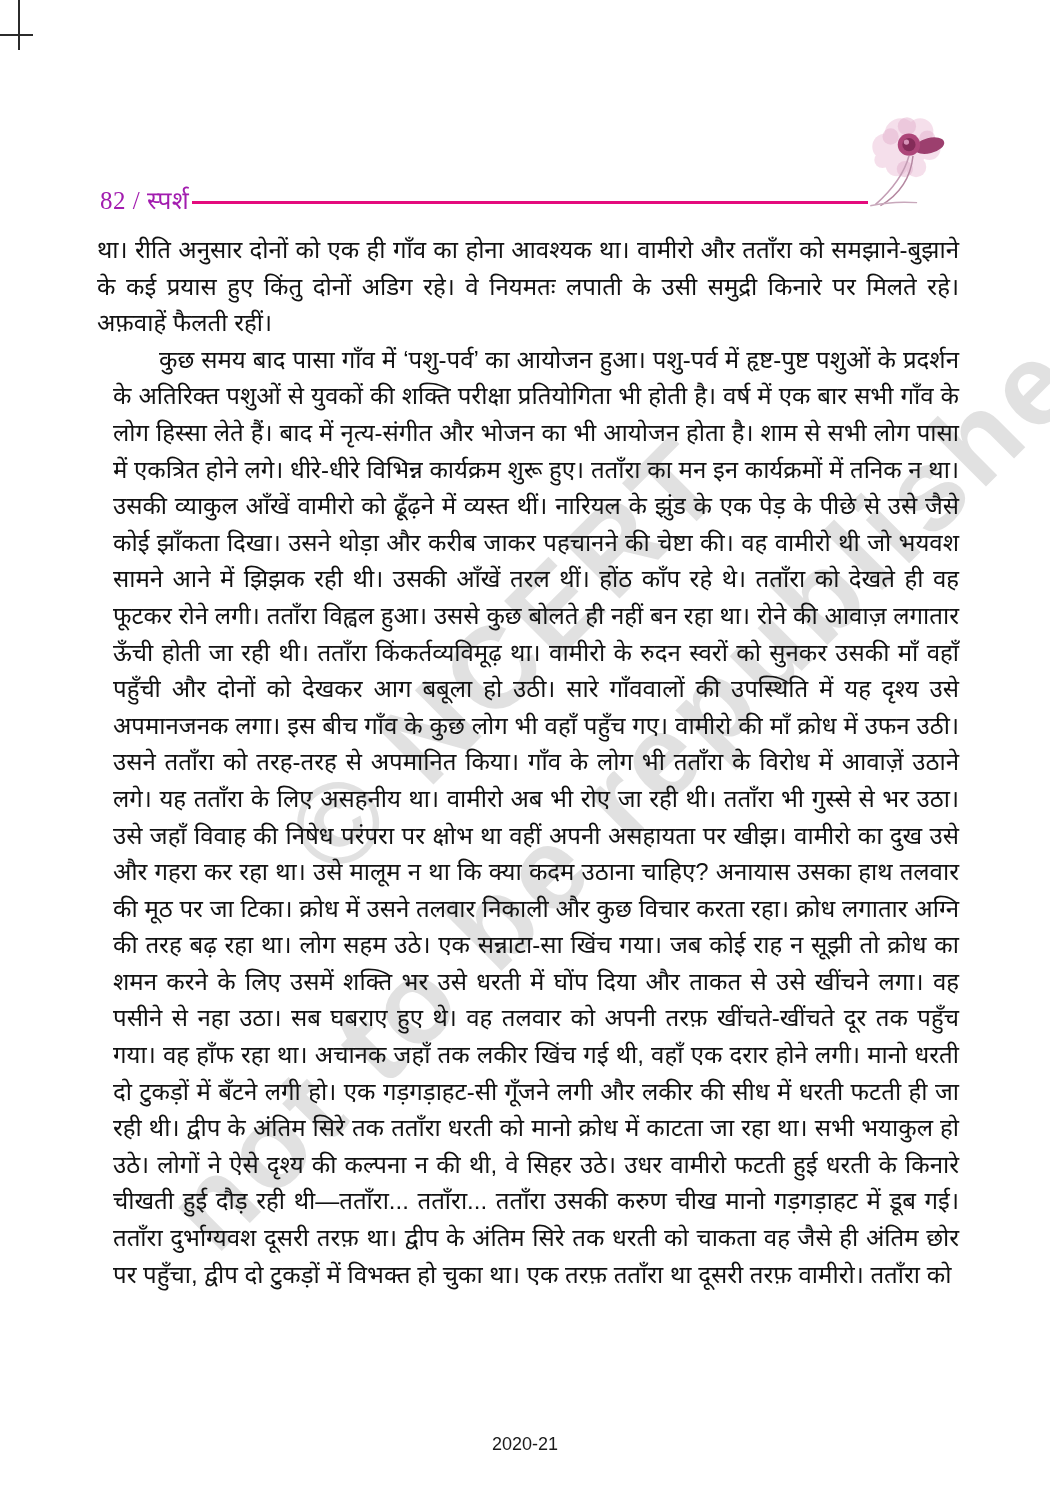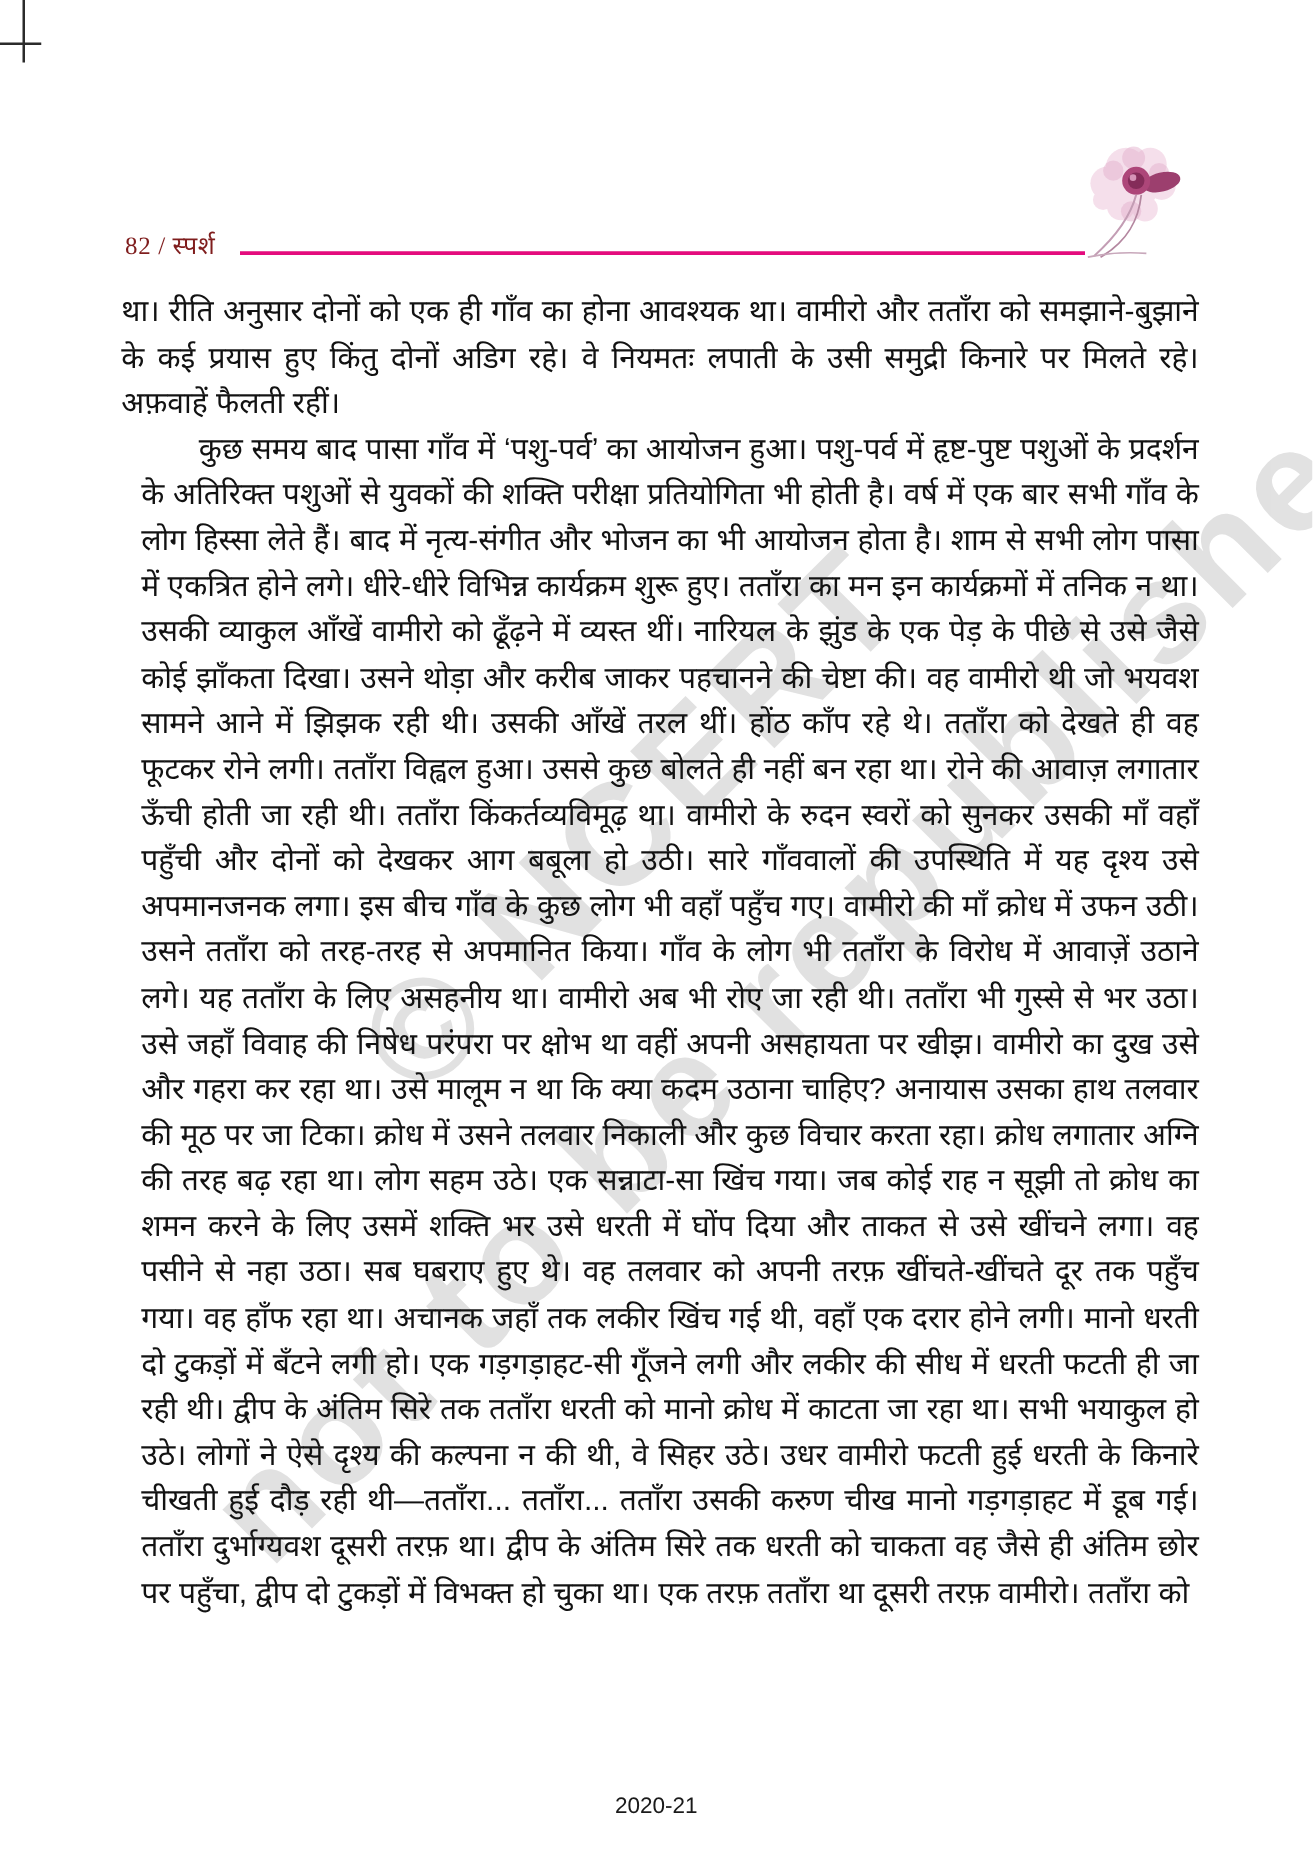--- a/index.html
+++ b/index.html
@@ -16,21 +16,21 @@
   }
 
   
   .crop-v { position: absolute; left: 18px; top: 0; width: 2px; height: 50px; background: #2b2b2b; }
   .crop-h { position: absolute; left: 0; top: 34px; width: 33px; height: 2px; background: #2b2b2b; }
 
   
   .page-label {
     position: absolute; left: 100px; top: 182px;
     font-family: "Liberation Serif", "DejaVu Sans", serif;
-    font-size: 20px; color: #7f1d1d; letter-spacing: 0.5px;
+    font-size: 25px; color: #a21caf; letter-spacing: 0.5px;
   }
   .header-rule {
     position: absolute; left: 192px; top: 201px;
     width: 676px; height: 3px;
     background: #e40b7d;
   }
   .flower { position: absolute; left: 856px; top: 108px; width: 112px; height: 112px; }
 
   
   .watermark {

